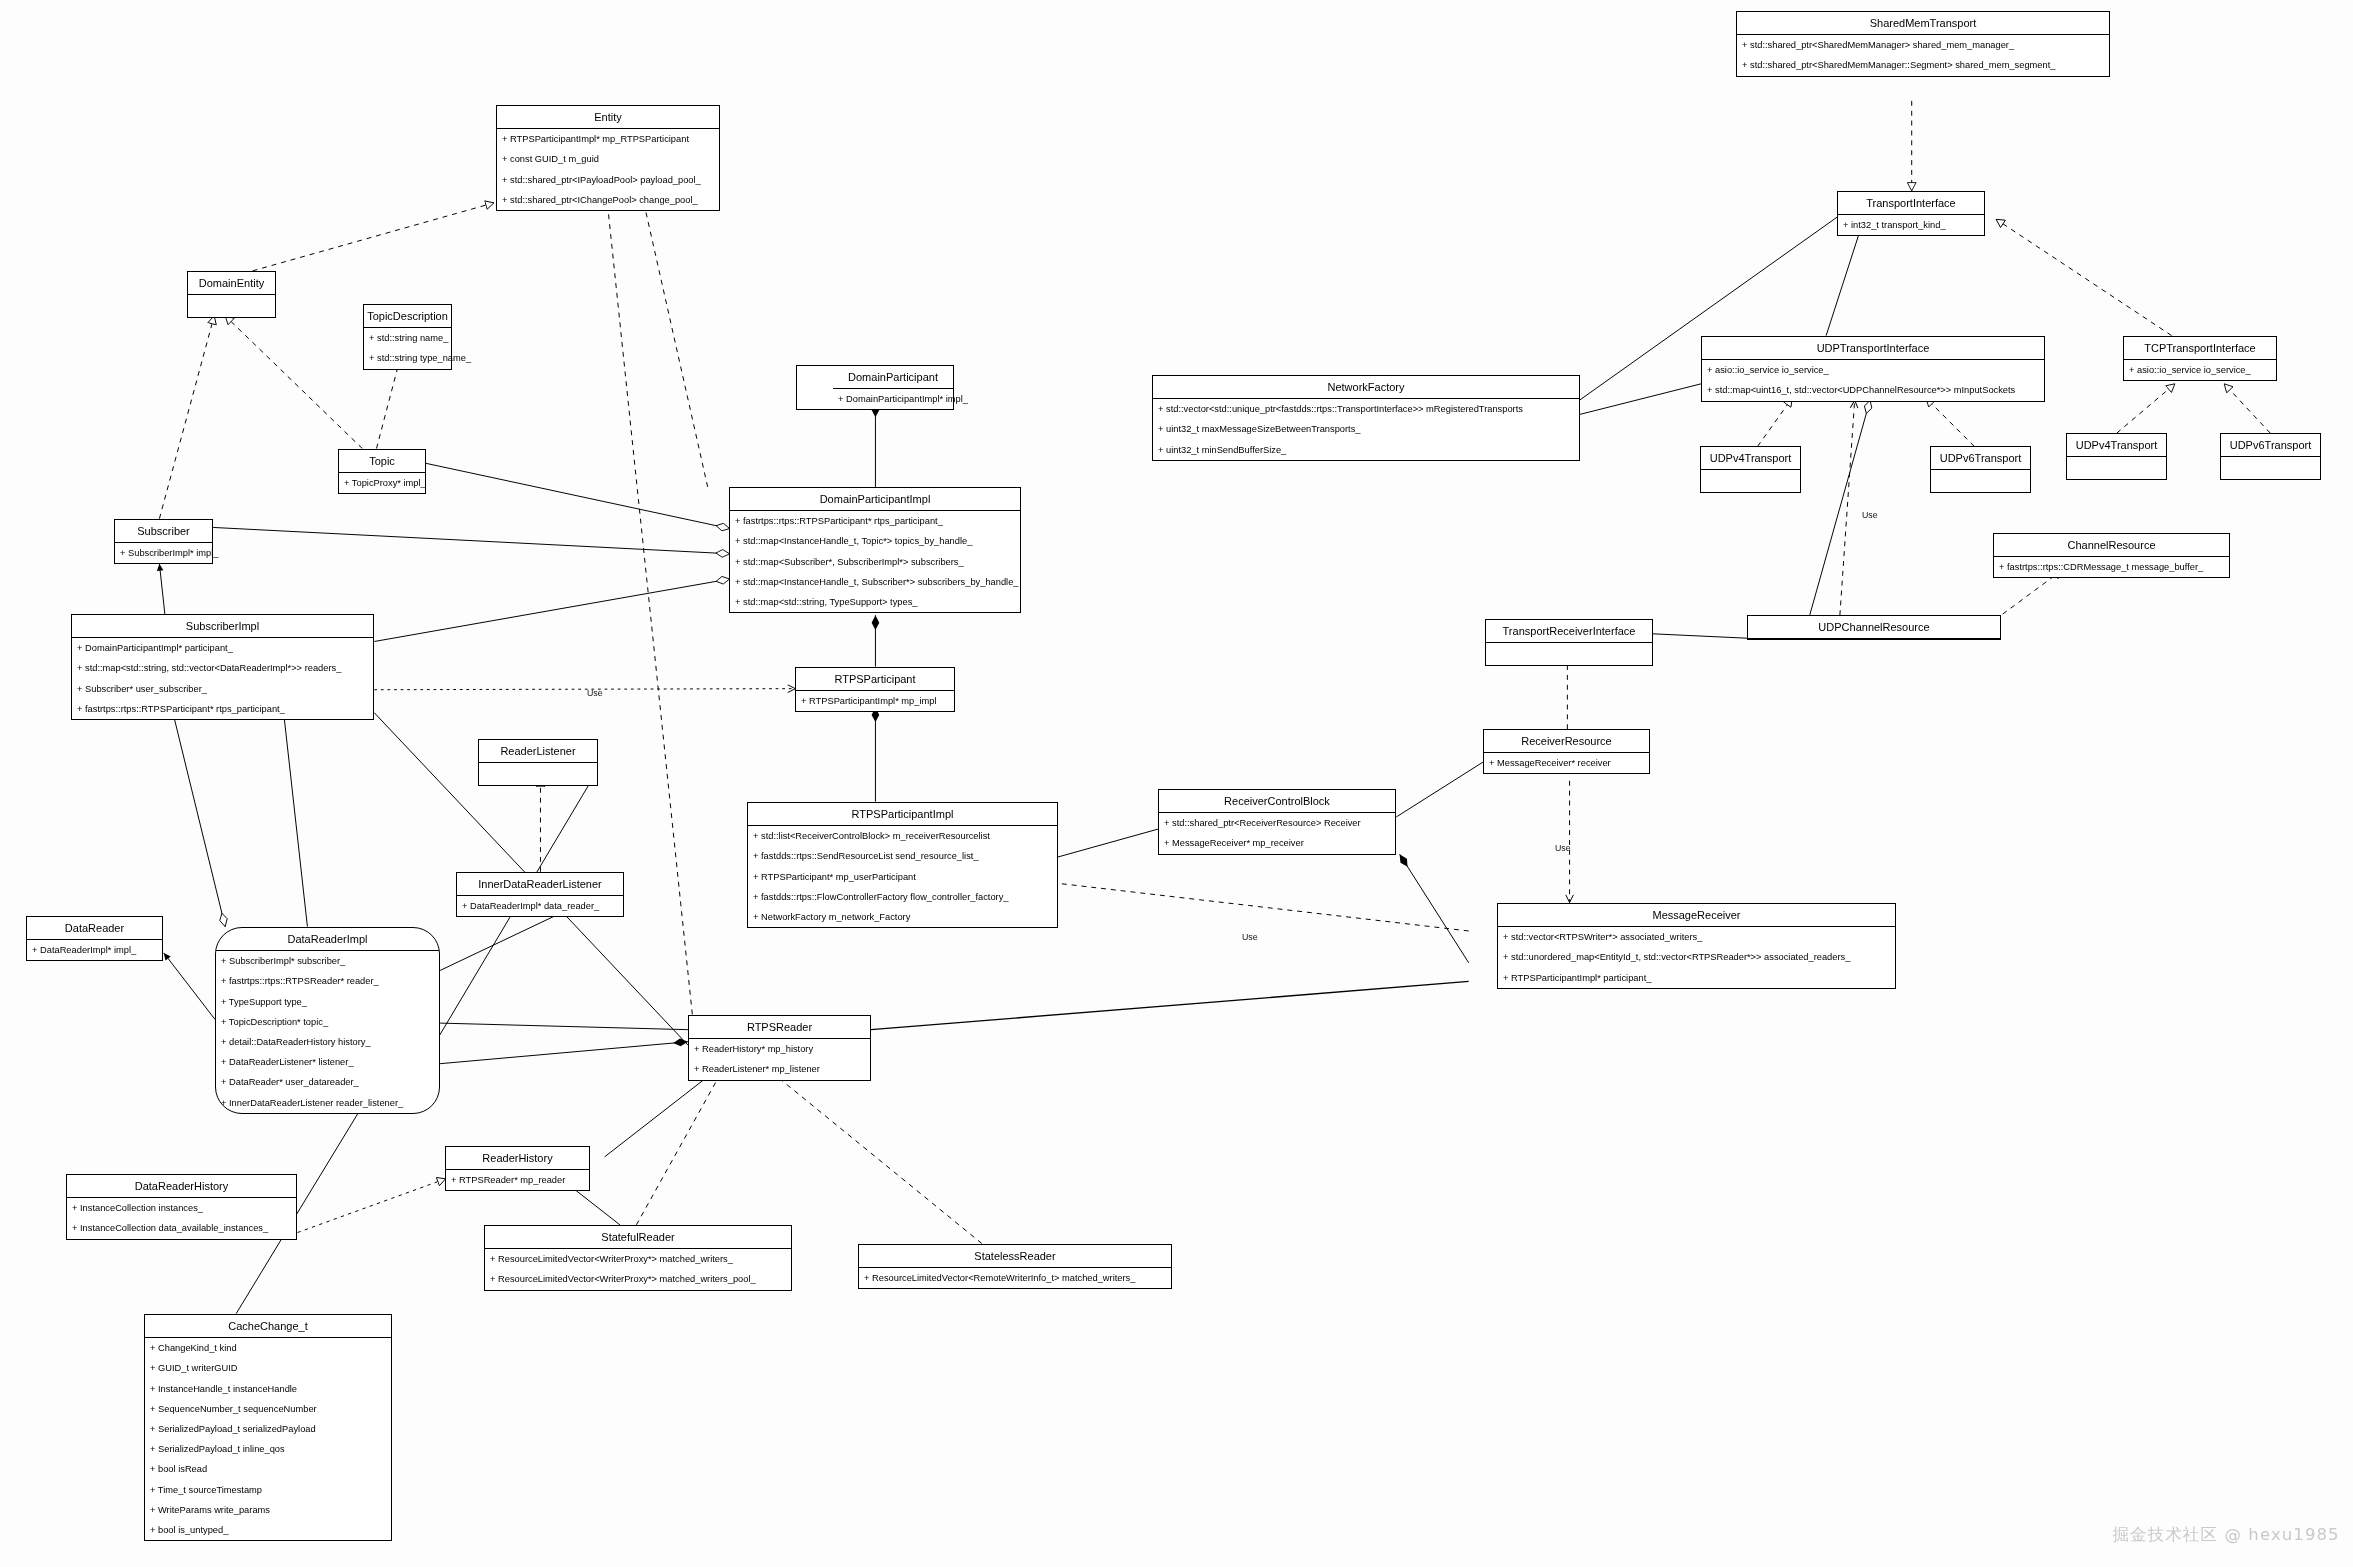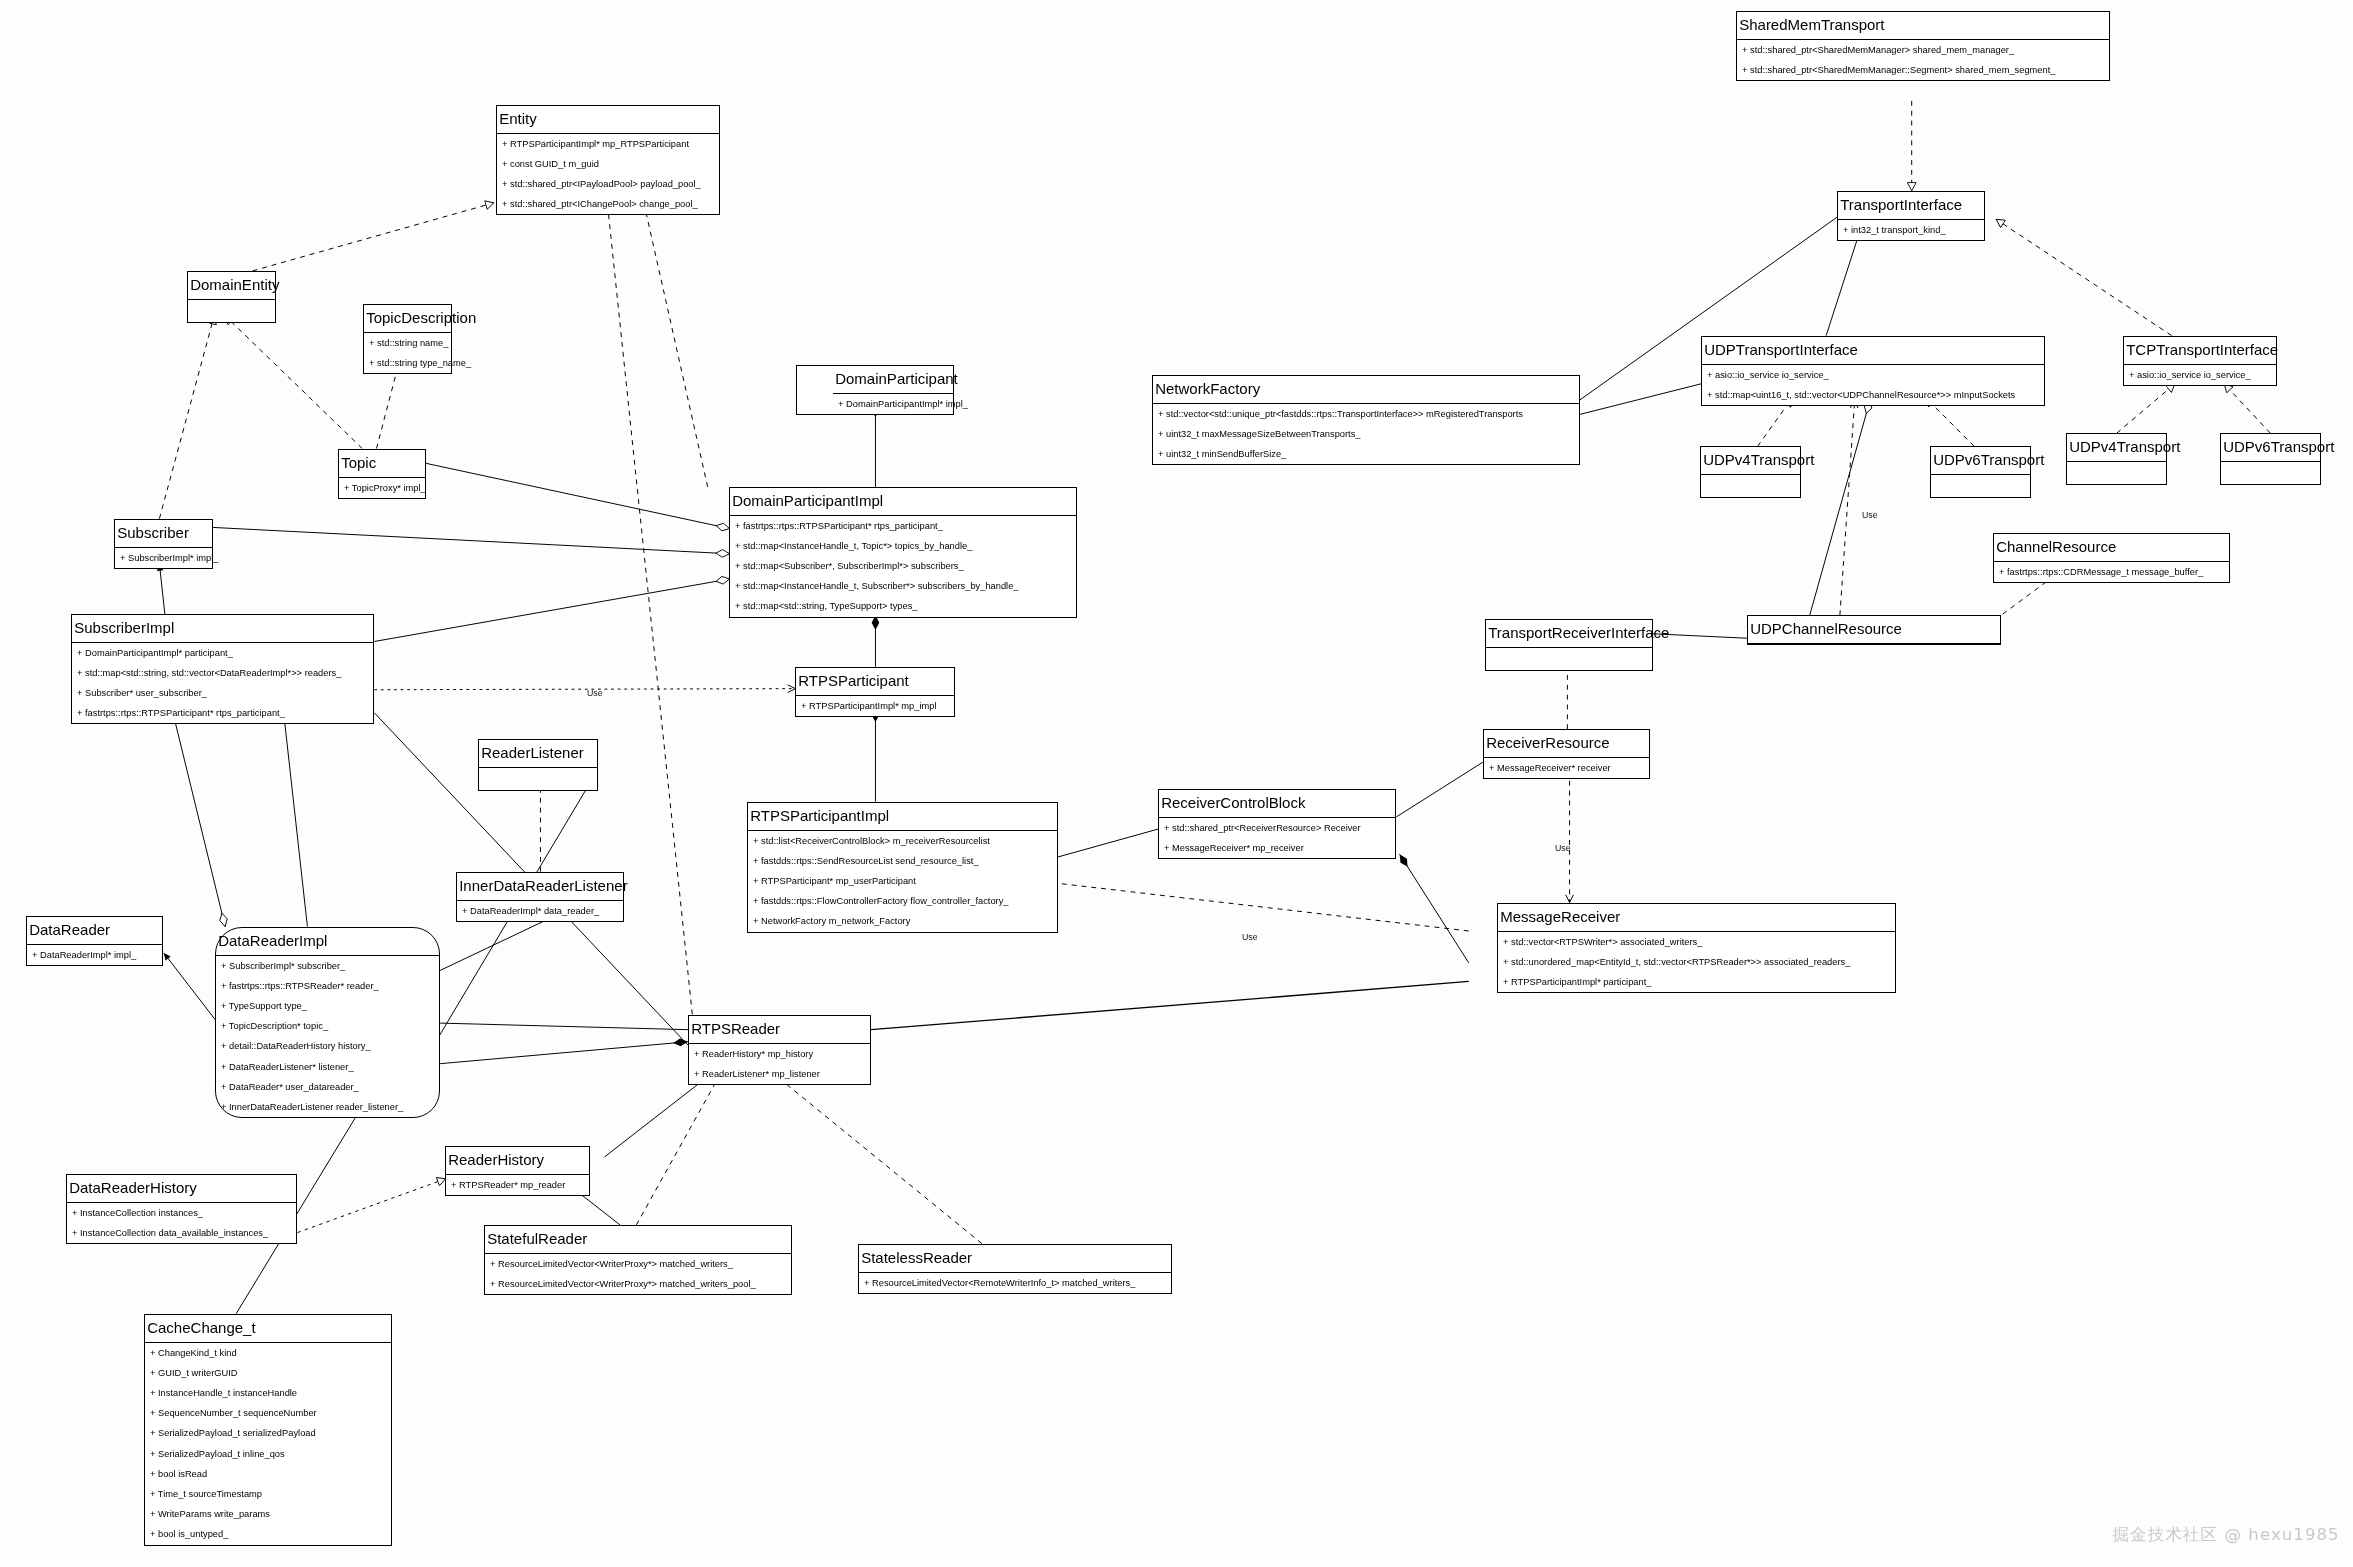--- a/index.html
+++ b/index.html
@@ -27,22 +27,22 @@
     pointer-events: none;
   }
   .umlbox {
     position: absolute;
     background: #ffffff;
     border: 1.1px solid #000000;
     box-sizing: border-box;
     z-index: 5;
   }
   .cls-title {
-    text-align: left;
-    font-size: 15px;
+    text-align: center;
+    font-size: 11px;
     color: #000;
     padding: 5px 2.2px 5px 2.2px;
     border-bottom: 1.1px solid #000;
     white-space: nowrap;
     line-height: 1.1;
   }
   .cls-attrs {
     padding: 0;
   }
   .cls-attrs .attr {
@@ -311,21 +311,21 @@
       <div class="cls-attrs">
         <div class="attr">+ TopicProxy* impl_</div>
       </div>
     </div>
     <div class="umlbox" style="left: 796px; top: 365px; width: 158px; padding-left: 36px;">
       <div class="cls-title">DomainParticipant</div>
       <div class="cls-attrs">
         <div class="attr">+ DomainParticipantImpl* impl_</div>
       </div>
     </div>
-    <div class="umlbox" style="left: 729px; top: 487px; width: 348px;">
+    <div class="umlbox" style="left: 729px; top: 487px; width: 292px;">
       <div class="cls-title">DomainParticipantImpl</div>
       <div class="cls-attrs">
         <div class="attr">+ fastrtps::rtps::RTPSParticipant* rtps_participant_</div>
         <div class="attr">+ std::map&lt;InstanceHandle_t, Topic*&gt; topics_by_handle_</div>
         <div class="attr">+ std::map&lt;Subscriber*, SubscriberImpl*&gt; subscribers_</div>
         <div class="attr">+ std::map&lt;InstanceHandle_t, Subscriber*&gt; subscribers_by_handle_</div>
         <div class="attr">+ std::map&lt;std::string, TypeSupport&gt; types_</div>
       </div>
     </div>
     <div class="umlbox" style="left: 114px; top: 519px; width: 99px;">

